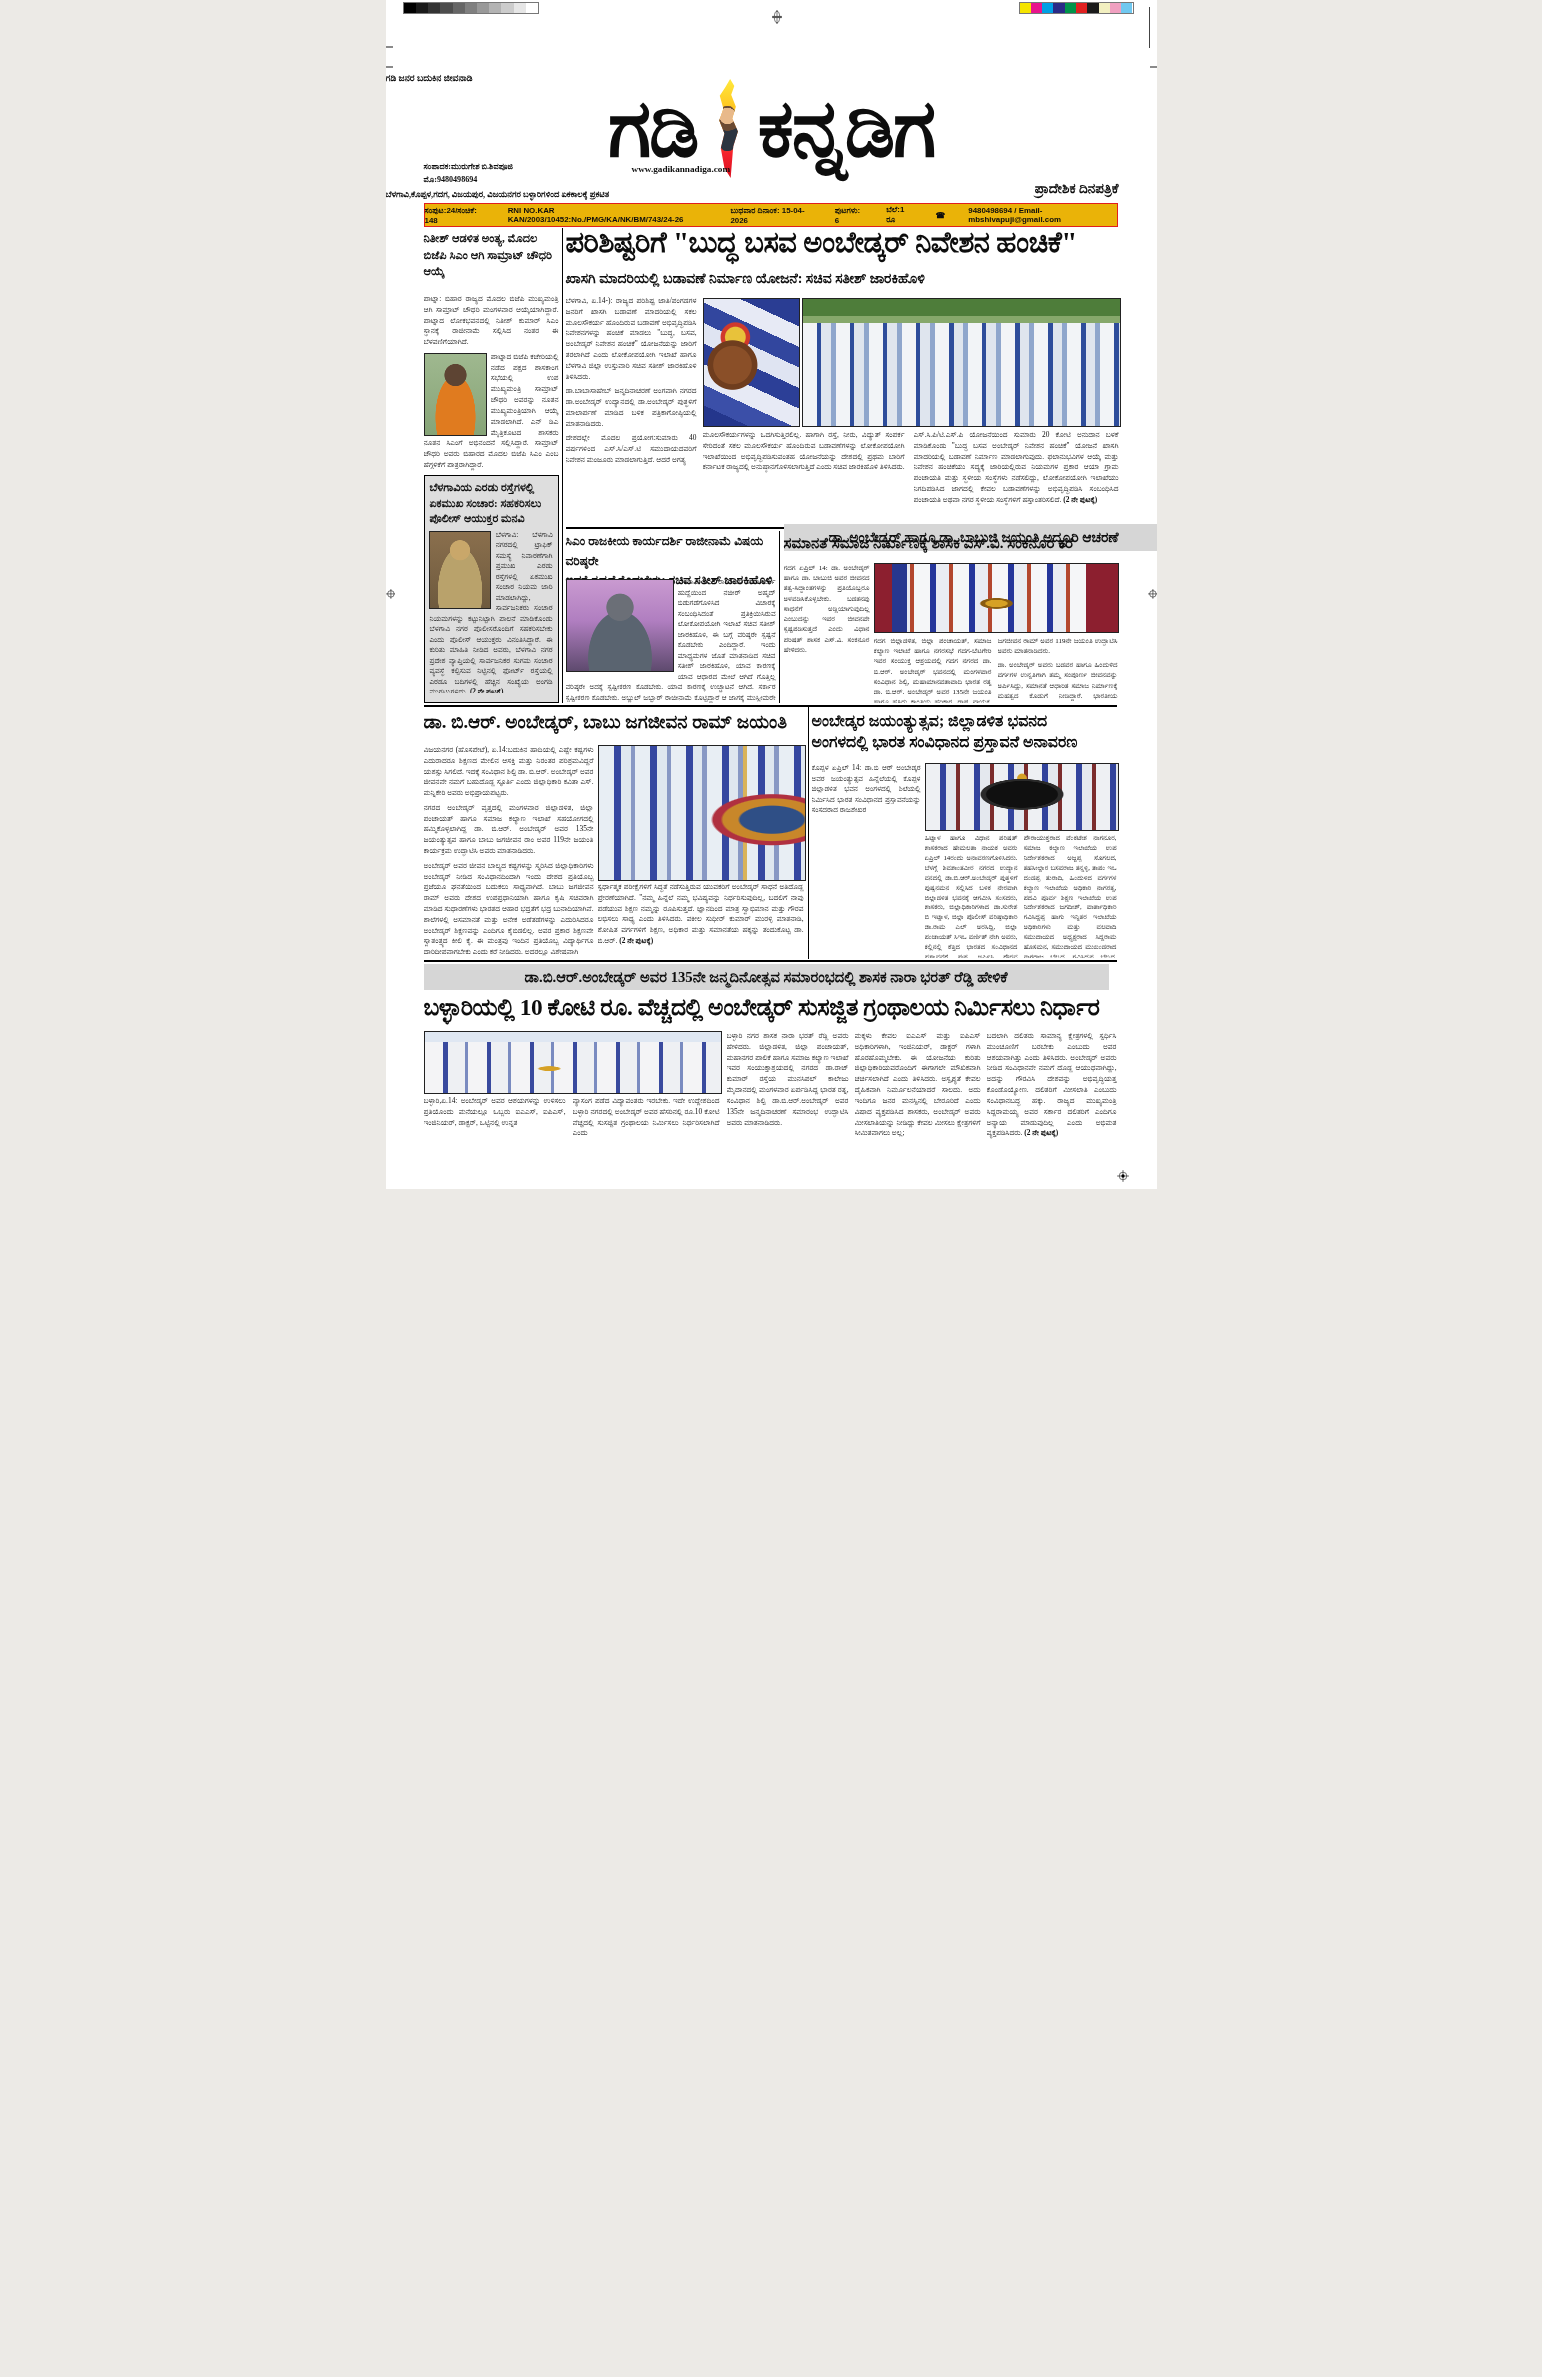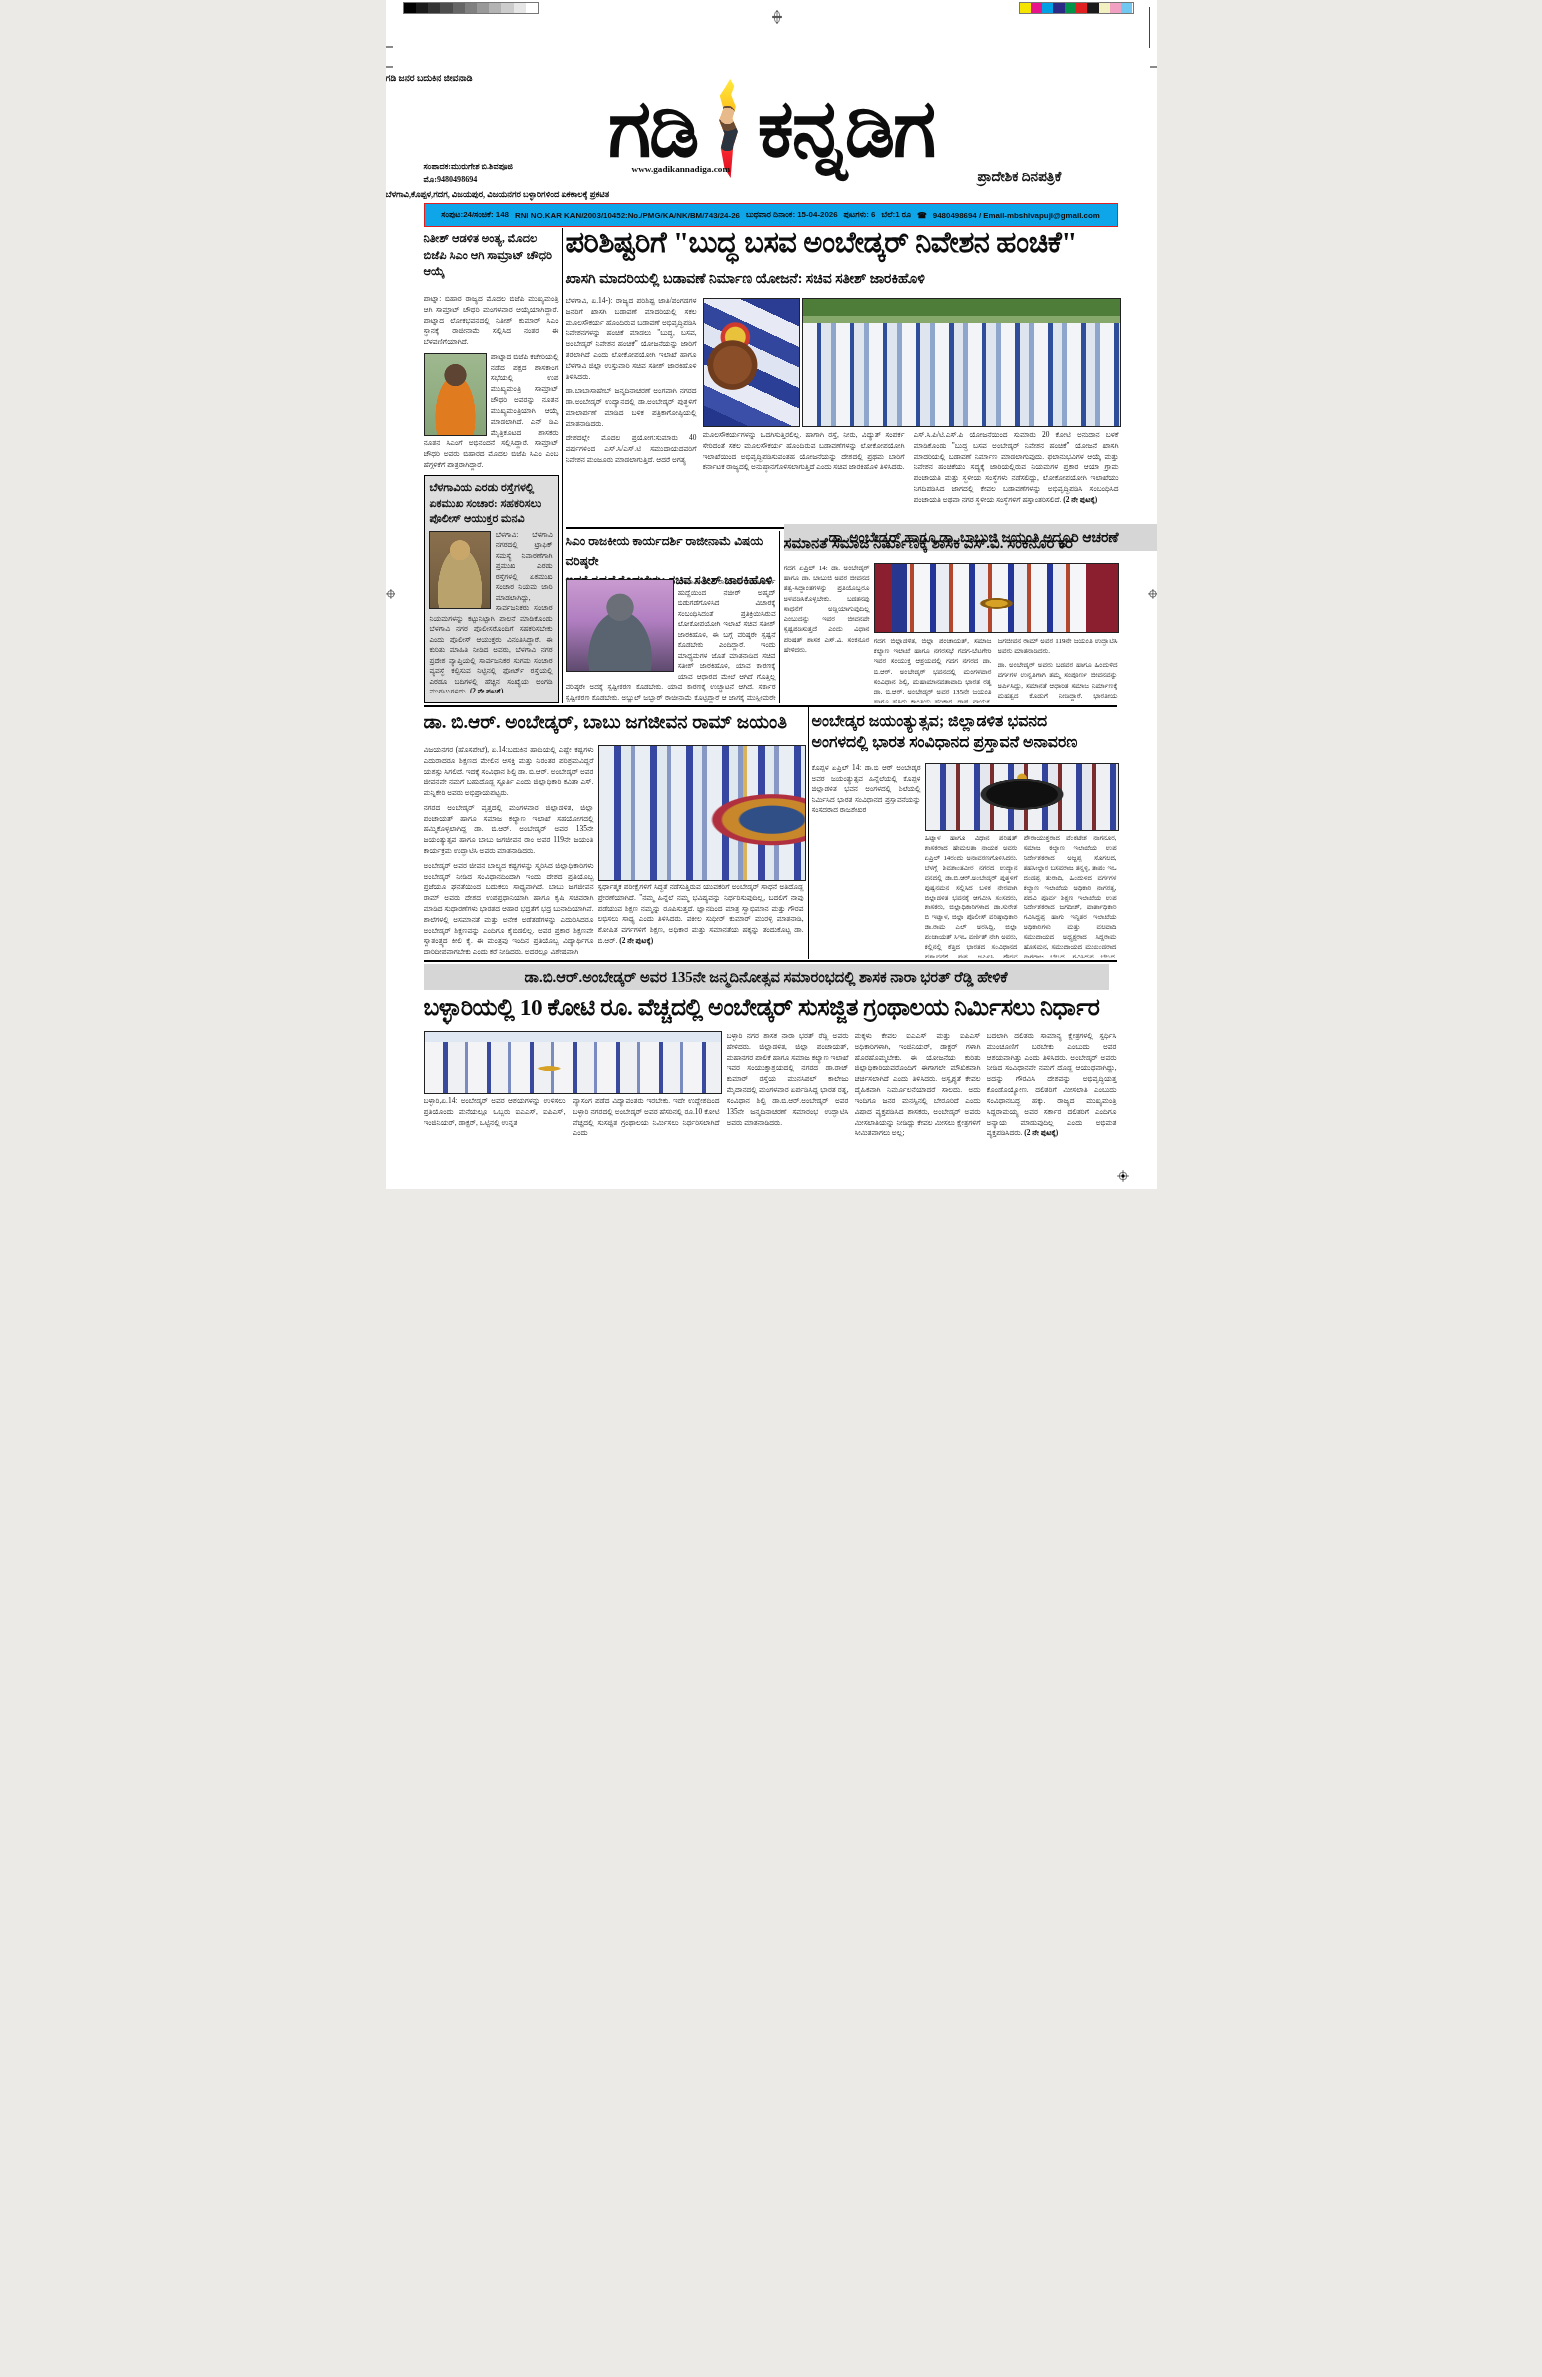--- a/index.html
+++ b/index.html
@@ -25,22 +25,22 @@
   .mast-word{font-size:80px;font-weight:700;line-height:1.05;letter-spacing:-2.2px;}
   .kmap{position:relative;width:52px;height:99px;background:linear-gradient(180deg,#ffe93c 0%,#ffc21e 32%,#ff7b1e 55%,#f5222d 75%,#d90f1f 100%);
         clip-path:polygon(55% 0,63% 7%,57% 16%,66% 28%,59% 40%,70% 53%,61% 68%,56% 100%,44% 90%,37% 70%,44% 55%,34% 42%,42% 30%,35% 17%,46% 8%);}
   .deity{position:absolute;left:29%;top:27%;width:42%;height:46%;border-radius:42%;
          background:radial-gradient(circle at 50% 22%,#e8b98a 0 22%,#6b4a33 23% 40%,#2c3440 41% 100%);}
   .edit-info{font-size:8.1px;font-weight:700;line-height:1.55;}
   .site{font-size:9.2px;font-weight:700;}
   .edition{font-size:13.6px;font-weight:700;}
   .cities{font-size:8.4px;font-weight:700;width:100%;}
   
-  .infobar{border:1.6px solid #e01f1f;background:#0ea5e9;display:flex;align-items:center;justify-content:center;
-           gap:6px;font-size:7.9px;font-weight:700;font-family:"Liberation Sans",sans-serif;}
+  .infobar{border:1.6px solid #e01f1f;background:#eab308;display:flex;align-items:center;justify-content:center;
+           gap:23px;font-size:7.9px;font-weight:700;font-family:"Liberation Sans",sans-serif;}
   
   .hl-main{font-size:29px;font-weight:700;line-height:1.05;letter-spacing:-0.5px;}
   .hl-sub{font-size:14px;font-weight:700;}
   .hl-small{font-size:11.4px;font-weight:700;line-height:1.45;}
   .hl-box{font-size:11px;font-weight:700;line-height:1.4;}
   .hl-mid{font-size:12.2px;font-weight:700;line-height:1.6;}
   .kickbar{background:#d6d6d6;display:flex;align-items:center;justify-content:center;font-size:14px;font-weight:700;}
   .hl-row3{font-size:15.8px;font-weight:700;line-height:1.35;}
   .hl-banner{font-size:23.4px;font-weight:700;letter-spacing:-0.5px;}
   .vline{position:absolute;background:#000;width:1.1px;}
@@ -120,21 +120,21 @@
     <span class="kmap">
         <span class="deity"></span>
       </span>
     <span class="mast-word">ಕನ್ನಡಿಗ</span>
   </div>
   <div class="abs edit-info" style="left:38px;top:161px;width:147px;">
     <div>ಸಂಪಾದಕ:ಮುರುಗೇಶ ಬಿ.ಶಿವಪೂಜಿ</div>
     <div>ಮೊ:9480498694</div>
   </div>
   <div class="abs site center" style="left:246px;top:164px;width:174px;">www.gadikannadiga.com</div>
-  <div class="abs edition" style="left:592px;top:169px;width:141px;">ಪ್ರಾದೇಶಿಕ ದಿನಪತ್ರಿಕೆ</div>
+  <div class="abs edition" style="left:592px;top:181px;width:141px;text-align:right;">ಪ್ರಾದೇಶಿಕ ದಿನಪತ್ರಿಕೆ</div>
   <div class="abs center cities" style="left:0;top:190px;">ಬೆಳಗಾವಿ,ಕೊಪ್ಪಳ,ಗದಗ, ವಿಜಯಪುರ, ವಿಜಯನಗರ ಬಳ್ಳಾರಿಗಳಿಂದ ಏಕಕಾಲಕ್ಕೆ ಪ್ರಕಟಿತ</div>
 
   <div class="abs infobar" style="left:38px;top:203px;width:692px;height:22px;">
     <span>ಸಂಪುಟ:24/ಸಂಚಿಕೆ: 148</span>
     <span>RNI NO.KAR KAN/2003/10452:No./PMG/KA/NK/BM/743/24-26</span>
     <span>ಬುಧವಾರ ದಿನಾಂಕ: 15-04-2026</span>
     <span>ಪುಟಗಳು: 6</span>
     <span>ಬೆಲೆ:1 ರೂ</span>
     <span>☎</span>
     <span>9480498694 / Email-mbshivapuji@gmail.com</span>

